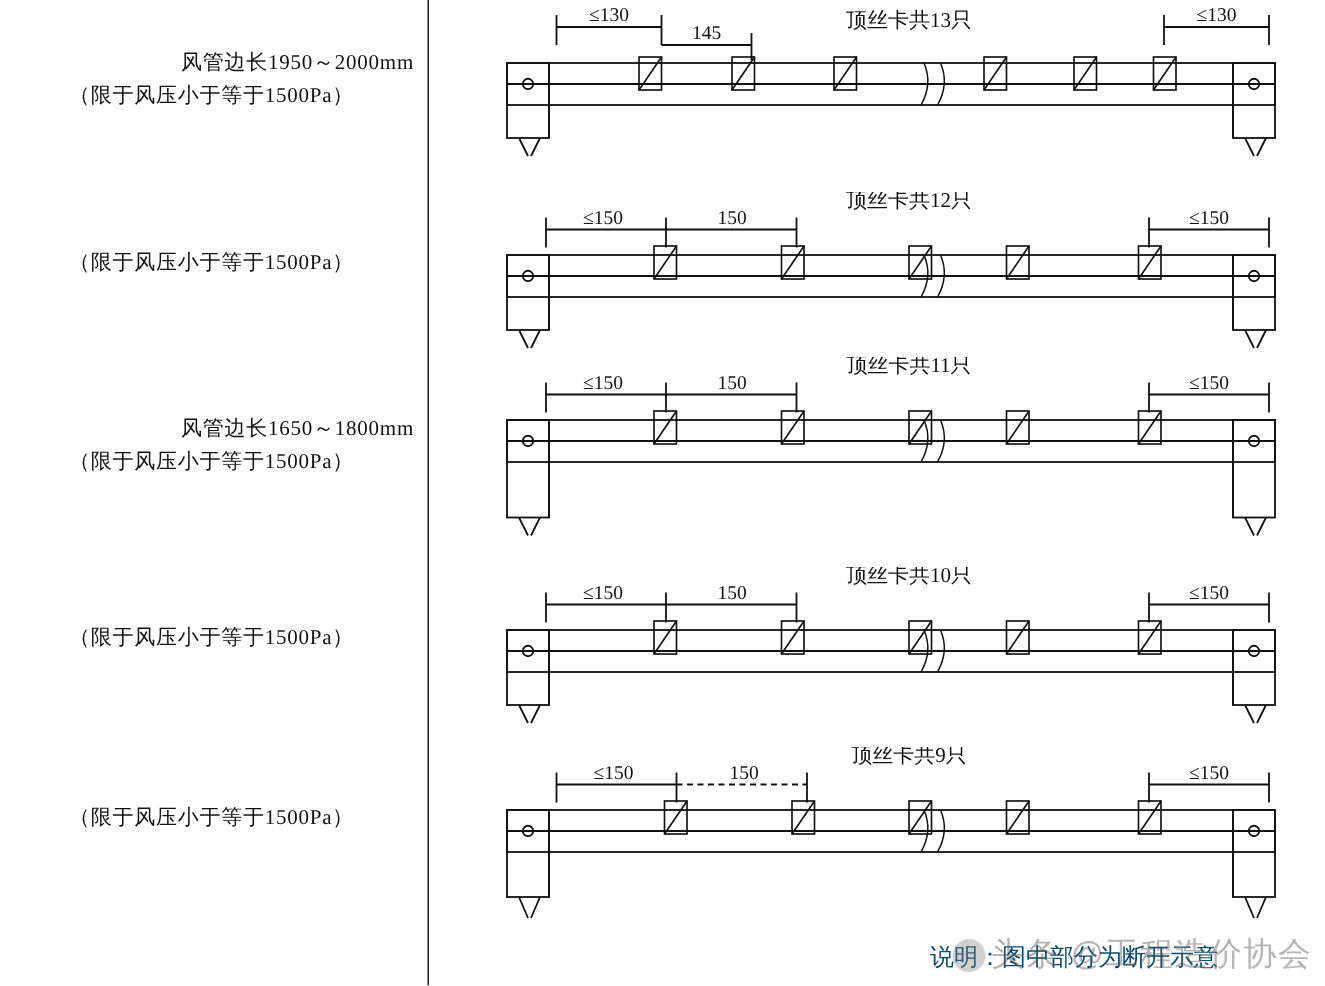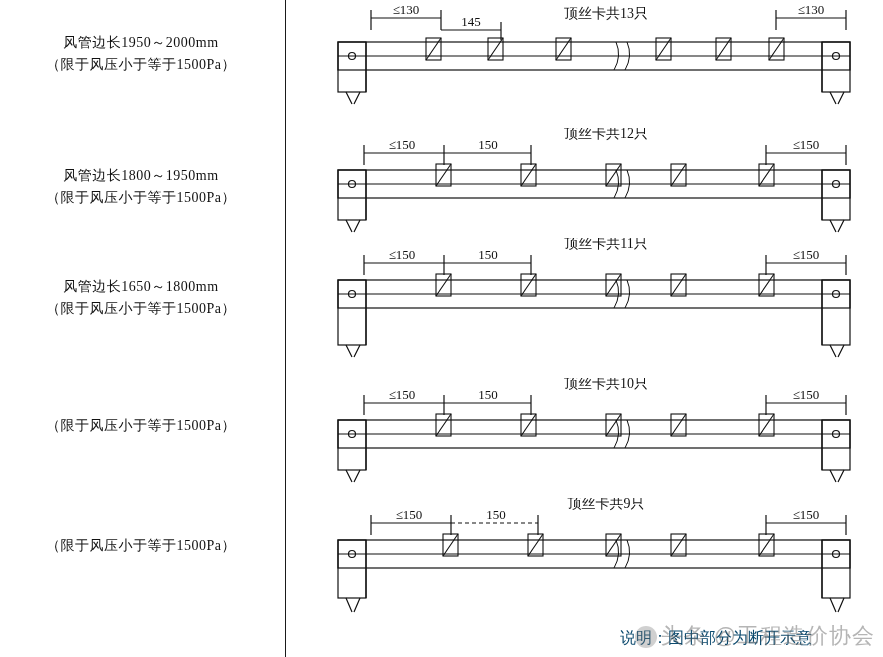--- a/index.html
+++ b/index.html
@@ -22,21 +22,21 @@
   .row-label {
     position: absolute;
     text-align: center;
     font-size: 14px;
     line-height: 22px;
     letter-spacing: 0.5px;
     color: #111;
     width: 270px;
     left: 6px;
   }
-  .row-label .l1 { display:block; white-space: nowrap; }
+  .row-label .l1 { display:block; white-space: nowrap; text-align: right; }
   .row-label .l2 { display:block; white-space: nowrap; text-align: center; }
 
   .vrule {
     position: absolute;
     left: 285px;
     top: 0;
     width: 1px;
     height: 657px;
     background: #1a1a1a;
   }
@@ -88,21 +88,20 @@
 </head>
 <body>
 
 <div id="sheet">
 
   <div class="row-label" style="top:32px">
     <span class="l1">风管边长1950～2000mm</span>
     <span class="l2">（限于风压小于等于1500Pa）</span>
   </div>
   <div class="row-label" style="top:165px">
-    <span class="l1">风管边长1800～1950mm</span>
     <span class="l2">（限于风压小于等于1500Pa）</span>
   </div>
   <div class="row-label" style="top:276px">
     <span class="l1">风管边长1650～1800mm</span>
     <span class="l2">（限于风压小于等于1500Pa）</span>
   </div>
   <div class="row-label" style="top:415px">
     <span class="l2">（限于风压小于等于1500Pa）</span>
   </div>
   <div class="row-label" style="top:535px">

